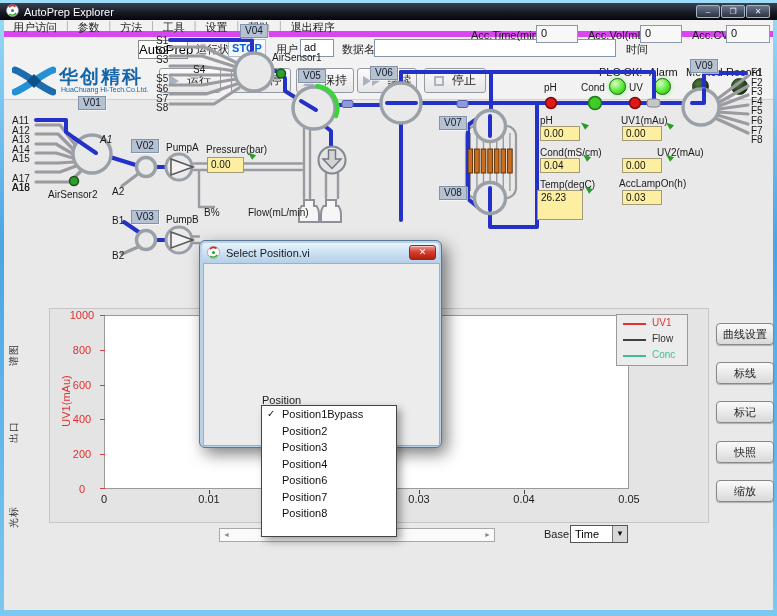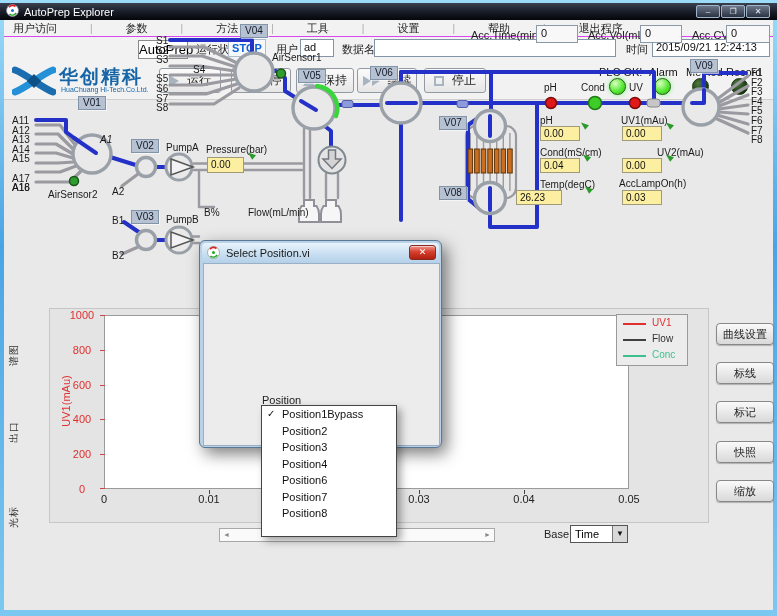--- a/index.html
+++ b/index.html
@@ -11,21 +11,21 @@
   #titlebar{position:absolute;left:0;top:3px;width:777px;height:17px;
     background:linear-gradient(180deg,#3a4150 0%,#171b26 55%,#05060a 100%);
     color:#fff;font-size:11px;display:flex;align-items:center;}
   #titlebar .ticon{margin:0 5px 0 6px;}
   .winbtn{position:absolute;top:2px;width:24px;height:13px;border:1px solid #9fb4c8;border-radius:2px;
     background:linear-gradient(180deg,#6b7689 0%,#2b3342 100%);color:#e8f0f8;font-size:8px;
     text-align:center;line-height:11px;}
   #content{position:absolute;left:4px;top:20px;width:769px;height:590px;background:#e9e9e9;}
   
   #menubar{position:absolute;left:0;top:0;width:769px;height:17px;background:#f2f2f2;
-    border-bottom:1px solid #d946ef;display:flex;align-items:center;font-size:11px;color:#222;gap:24px;}
+    border-bottom:6px solid #d946ef;display:flex;font-size:11px;color:#222;}
   #menubar .mi{padding:0 9px;}
   #menubar .sep{color:#aaa;font-size:10px;}
   #toolbar1{position:absolute;left:0;top:17px;width:769px;height:25px;background:#f2f2f2;}
   #toolbar2{position:absolute;left:0;top:42px;width:769px;height:38px;background:#f2f2f2;
     border-bottom:1px solid #cfcfcf;}
   .tlbl{position:absolute;font-size:11px;color:#222;white-space:nowrap;}
   .tfield{position:absolute;background:#fff;border:1px solid #8294a6;font-size:11px;color:#111;
     line-height:15px;padding-left:3px;white-space:nowrap;}
   #autoprep-btn{position:absolute;left:134px;top:3px;width:50px;height:19px;background:#fdfdfd;
     border:1px solid #8a8a8a;font-size:13px;text-align:center;line-height:17px;}
@@ -145,21 +145,20 @@
 
     <div id="toolbar1">
       <div id="autoprep-btn">AutoPrep</div>
       <span class="tlbl" style="left:192px;top:5px;">运行状态</span>
       <div id="stop-box">STOP</div>
       <span class="tlbl" style="left:272px;top:5px;">用户</span>
       <div class="tfield" style="left:296px;top:2px;width:34px;height:18px;">ad</div>
       <span class="tlbl" style="left:338px;top:5px;">数据名称</span>
       <div class="tfield" style="left:370px;top:2px;width:242px;height:18px;"></div>
       <span class="tlbl" style="left:622px;top:5px;">时间</span>
-      <div class="tfield" style="left:648px;top:2px;width:118px;height:18px;">2015/09/21 12:24:13</div>
     </div>
 
     <div id="toolbar2">
       <span class="abs" style="left:8px;top:3px;">
         <svg width="44" height="32" viewBox="0 0 44 32">
             <path d="M3 5 C14 9, 30 23, 41 27" stroke="#1b6db0" stroke-width="7" fill="none" stroke-linecap="round"></path>
             <path d="M41 5 C30 9, 14 23, 3 27" stroke="#2390d8" stroke-width="7" fill="none" stroke-linecap="round"></path>
             <rect x="17" y="11" width="10" height="10" transform="rotate(45 22 16)" fill="#0e4f86"></rect>
           </svg>
       </span>
@@ -392,21 +391,21 @@
       <span class="plabel" style="left:577px;top:-18px;">Cond</span>
       <span class="plabel" style="left:625px;top:-18px;">UV</span>
 
       <span class="plabel" style="left:536px;top:15px;">pH</span>
       <span class="yfield" style="left:536px;top:26px;width:40px;height:15px;">0.00</span>
       <span class="ind" style="left:576px;top:22px;"></span>
       <span class="plabel" style="left:536px;top:47px;">Cond(mS/cm)</span>
       <span class="yfield" style="left:536px;top:58px;width:40px;height:15px;">0.04</span>
       <span class="ind" style="left:578px;top:54px;"></span>
       <span class="plabel" style="left:536px;top:79px;">Temp(degC)</span>
-      <span class="yfield" style="left:512px;top:90px;width:46px;height:15px;">26.23</span>
+      <span class="yfield" style="left:533px;top:90px;width:46px;height:30px;">26.23</span>
       <span class="ind" style="left:580px;top:86px;"></span>
       <span class="plabel" style="left:617px;top:15px;">UV1(mAu)</span>
       <span class="yfield" style="left:618px;top:26px;width:40px;height:15px;">0.00</span>
       <span class="ind" style="left:661px;top:22px;"></span>
       <span class="plabel" style="left:617px;top:47px;margin-left:36px;">UV2(mAu)</span>
       <span class="yfield" style="left:618px;top:58px;width:40px;height:15px;">0.00</span>
       <span class="ind" style="left:661px;top:54px;"></span>
       <span class="plabel" style="left:615px;top:78px;">AccLampOn(h)</span>
       <span class="yfield" style="left:618px;top:90px;width:40px;height:15px;">0.03</span>
 

